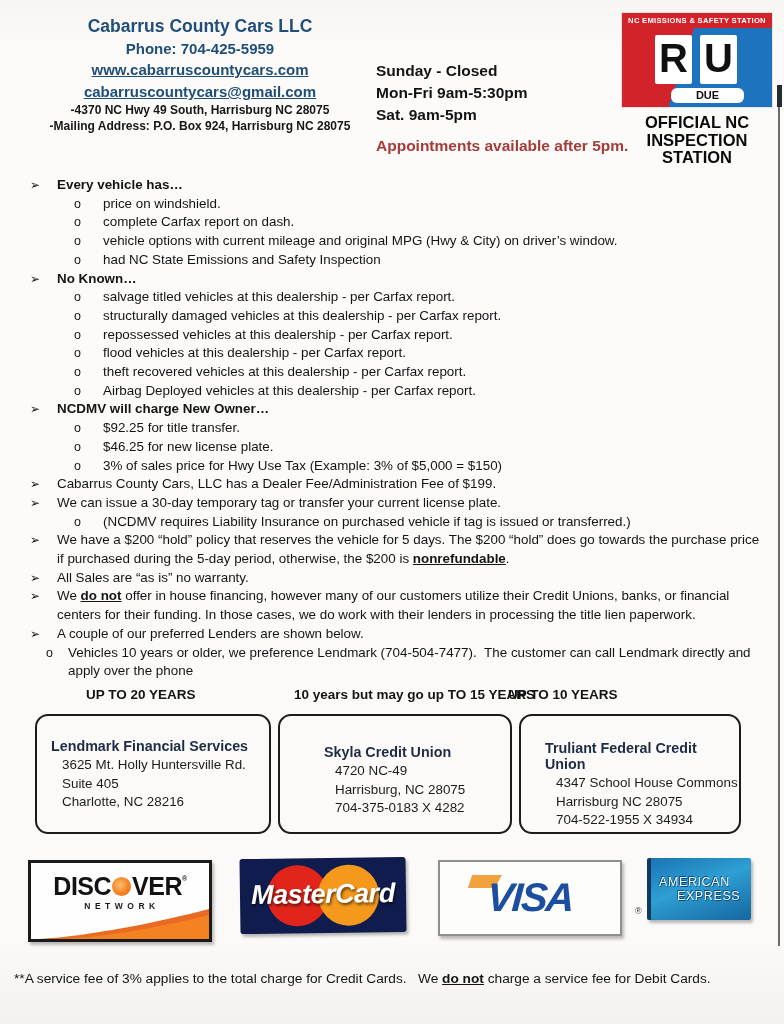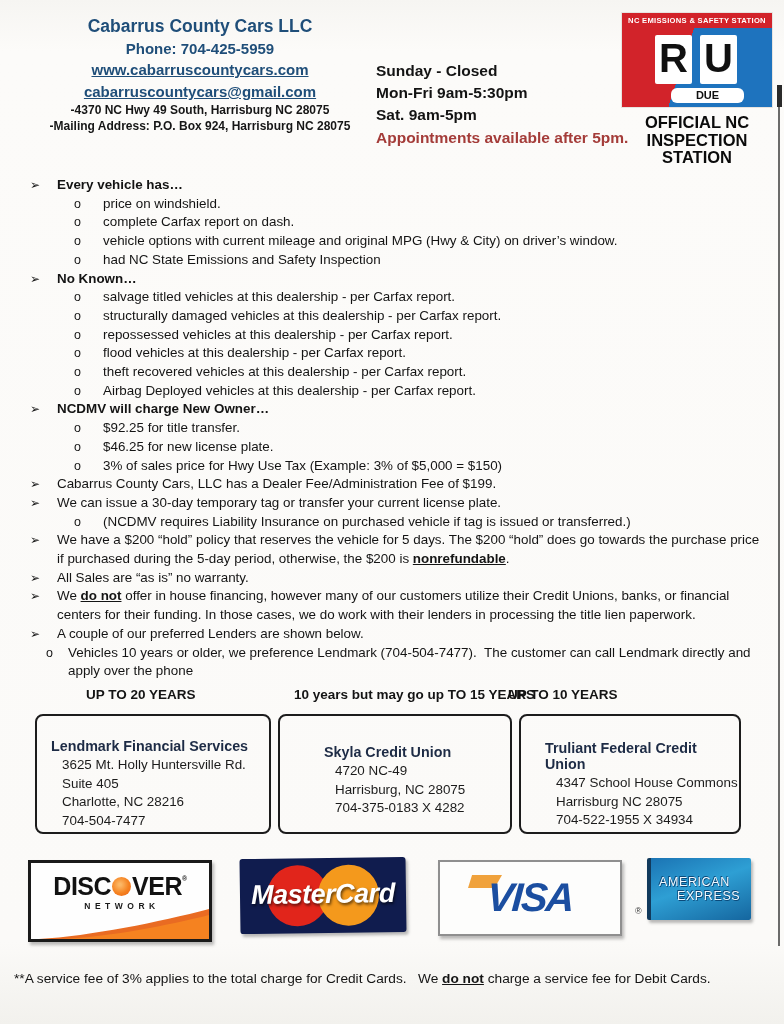--- a/index.html
+++ b/index.html
@@ -12,21 +12,21 @@
     color: #141414;
     overflow: hidden;
   }
   
   .biz { position:absolute; left:34px; top:16px; width:332px; text-align:center; color:#1f4e79; }
   .biz-name  { font-size:17.5px; font-weight:bold; }
   .biz-phone { font-size:15px;  font-weight:bold; margin-top:3px; }
   .biz-link  { display:inline-block; font-size:15px; font-weight:bold; text-decoration:underline; color:#1f4e79; margin-top:4px; }
   .biz-addr  { font-size:12px; font-weight:bold; color:#161616; margin-top:2px; }
   .hours { position:absolute; left:376px; top:60px; font-size:15.5px; font-weight:bold; color:#131313; line-height:22px; }
-  .appt  { color:#a43c39; margin-top:1px; }
+  .appt  { color:#a43c39; margin-top:9px; }
   
   .inspection { position:absolute; left:616px; top:13px; width:162px; text-align:center; }
   .logo { position:relative; width:150px; height:94px; margin:0 auto; box-shadow:0 0 0 1px #e7e4e0; }
   .logo-banner { background:#d2232a; color:#fff; font-size:7.6px; font-weight:bold; letter-spacing:.3px; line-height:15px; height:15px; }
   .logo-body { position:relative; height:79px; background:linear-gradient(108deg,#d2232a 41%,#1e73be 41%); }
   .ru-box { position:absolute; top:7px; width:37px; height:49px; background:#fff; color:#101010;
             font-size:40px; font-weight:800; line-height:47px; text-align:center; border-radius:2px; }
   .ru-r { left:33px; } .ru-u { left:78px; }
   .due-box { position:absolute; left:49px; bottom:4px; width:73px; height:15px; background:#fff; color:#101010;
              font-size:11px; font-weight:800; line-height:15px; border-radius:6px; }
@@ -39,21 +39,21 @@
   .l2 { padding-left:74px; } .l2 .g { width:29px; font-size:12.5px; }
   .l2b{ padding-left:46px; } .l2b .g{ width:22px; font-size:12.5px; }
   .tx { flex:1; padding-right:18px; }
   .bold { font-weight:bold; }
   .emph { font-weight:bold; text-decoration:underline; }
   
   .col-heads { position:absolute; top:687px; left:0; width:784px; height:20px; font-size:13.5px; font-weight:bold; }
   .ch { position:absolute; white-space:nowrap; }
   .ch1 { left:86px; } .ch2 { left:294px; } .ch3 { left:508px; }
   .boxes { position:absolute; top:714px; left:35px; display:flex; gap:7px; }
-  .lbox { border:2px solid #1c1c1c; border-radius:8px; height:120px; box-sizing:border-box; }
+  .lbox { border:2px solid #1c1c1c; border-radius:13px; height:120px; box-sizing:border-box; }
   .lb1 { width:236px; padding:22px 0 0 14px; }
   .lb2 { width:234px; padding:28px 0 0 44px; }
   .lb3 { width:222px; padding:24px 0 0 24px; }
   .lname { font-weight:bold; font-size:14.3px; color:#1d2b45; margin-bottom:2px; }
   .lln { font-size:13.4px; line-height:18.5px; padding-left:11px; color:#1c1c1c; }
   
   .cards { position:absolute; top:856px; left:0; width:784px; height:100px; }
   .card { position:absolute; box-sizing:border-box; }
   .discover { left:28px; top:4px; width:184px; height:82px; background:#fefefe; border:3px solid #1a1a1a;
               overflow:hidden; box-shadow:2px 3px 3px rgba(60,60,60,.35); }
@@ -234,21 +234,20 @@
     <span class="ch ch2">10 years but may go up TO 15 YEARS</span>
     <span class="ch ch3">UP TO 10 YEARS</span>
   </div>
 
   <div class="boxes">
     <div class="lbox lb1">
       <div class="lname">Lendmark Financial Services</div>
       <div class="lln">3625 Mt. Holly Huntersville Rd.</div>
       <div class="lln">Suite 405</div>
       <div class="lln">Charlotte, NC 28216</div>
-      <div class="lln">704-504-7477</div>
     </div>
     <div class="lbox lb2">
       <div class="lname">Skyla Credit Union</div>
       <div class="lln">4720 NC-49</div>
       <div class="lln">Harrisburg, NC 28075</div>
       <div class="lln">704-375-0183 X 4282</div>
     </div>
     <div class="lbox lb3">
       <div class="lname">Truliant Federal Credit Union</div>
       <div class="lln">4347 School House Commons</div>

